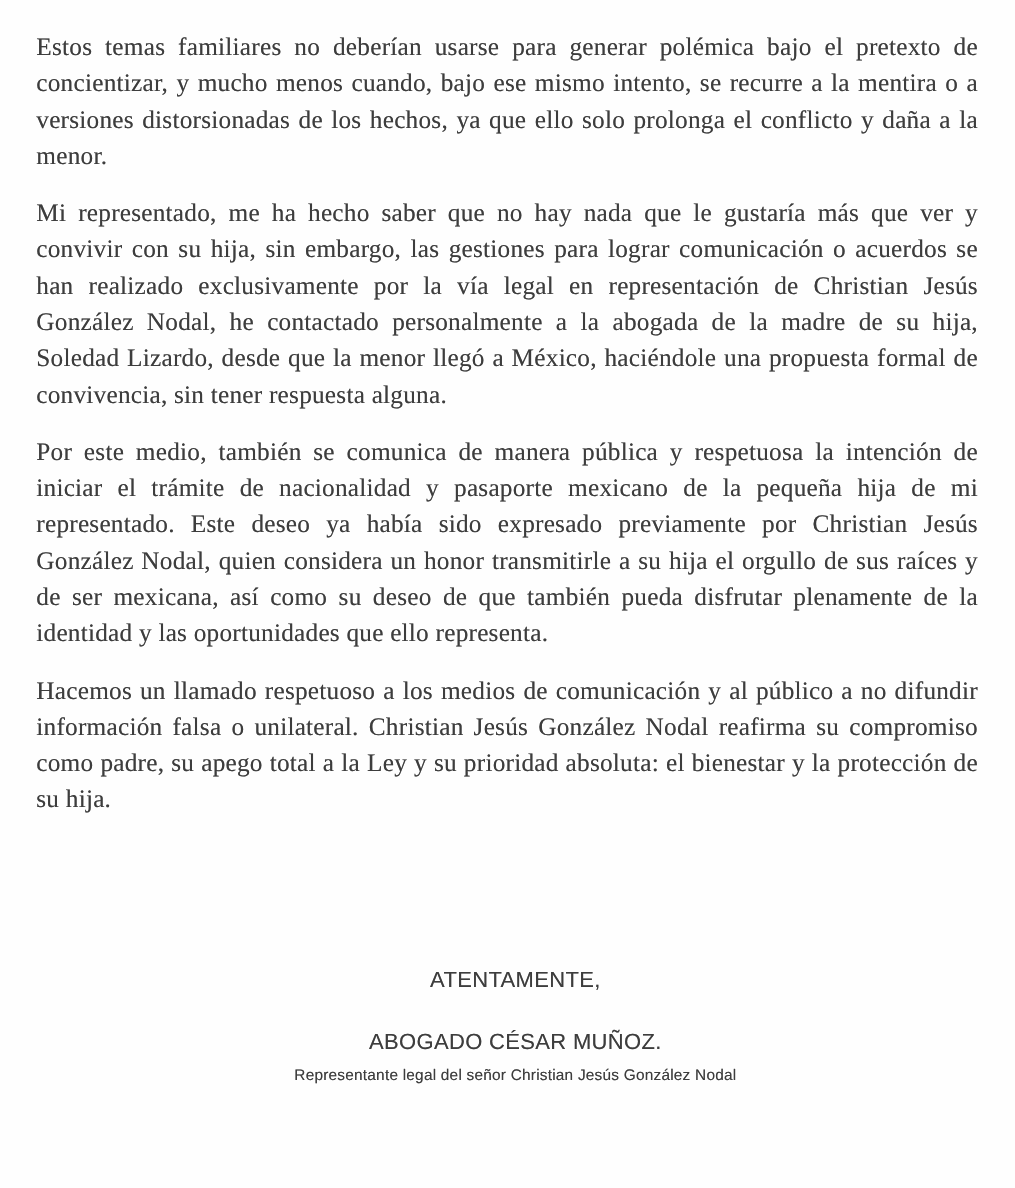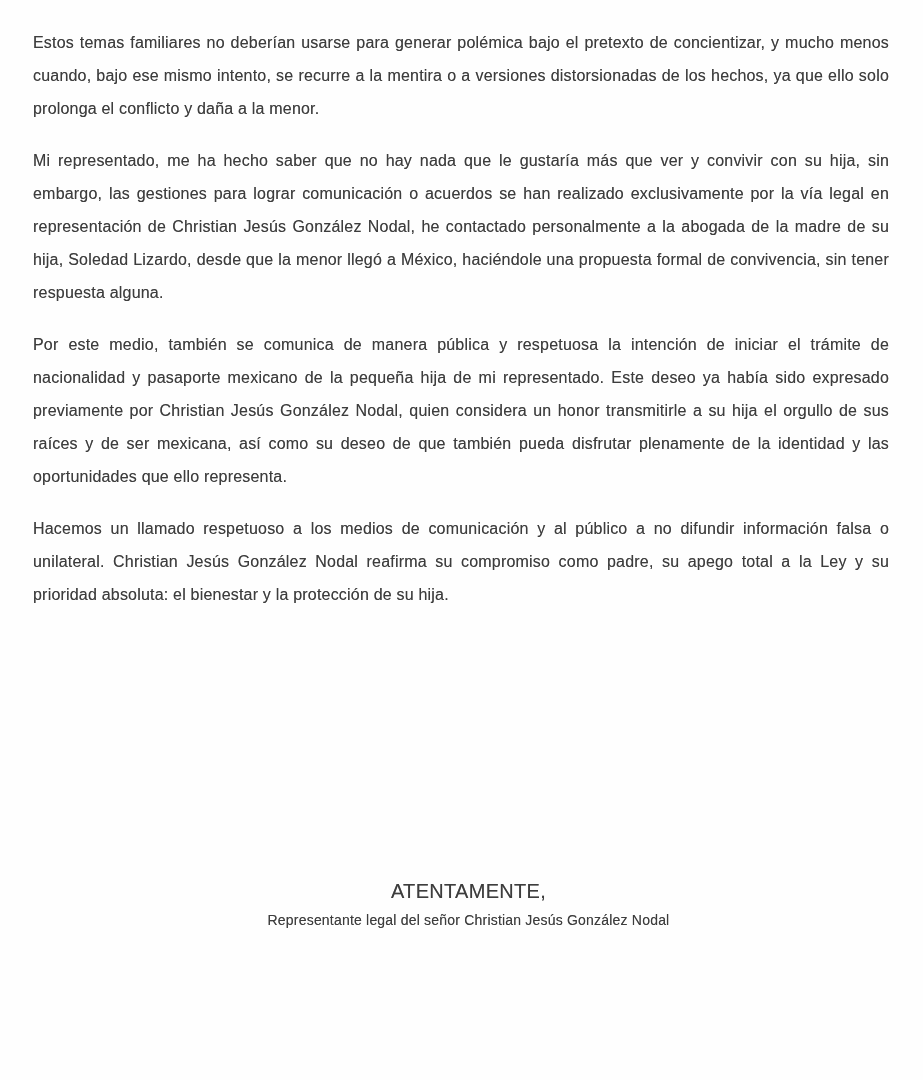--- a/index.html
+++ b/index.html
@@ -16,28 +16,29 @@
     color: #3d3d3d;
     overflow: hidden;
   }
   .body-text {
     position: absolute;
     top: 26px;
     left: 33px;
     right: 34px;
   }
   .body-text p {
-    font-size: 16px;
+    font-size: 23px;
     line-height: 33px;
     text-align: justify;
     letter-spacing: 0.2px;
     margin-bottom: 19px;
     color: #3d3d3d;
     
     text-shadow: 0 0 0.4px rgba(60,60,60,0.55);
+    font-family: Liberation Serif, serif;
   }
   .closing-block {
     position: absolute;
     left: 0;
     right: 0;
     top: 876px;
     text-align: center;
     color: #3d3d3d;
     padding-left: 14px;
   }
@@ -68,16 +69,17 @@
 
   <div class="body-text">
     <p>Estos temas familiares no deberían usarse para generar polémica bajo el pretexto de concientizar, y mucho menos cuando, bajo ese mismo intento, se recurre a la mentira o a versiones distorsionadas de los hechos, ya que ello solo prolonga el conflicto y daña a la menor.</p>
     <p>Mi representado, me ha hecho saber que no hay nada que le gustaría más que ver y convivir con su hija, sin embargo, las gestiones para lograr comunicación o acuerdos se han realizado exclusivamente por la vía legal en representación de Christian Jesús González Nodal, he contactado personalmente a la abogada de la madre de su hija, Soledad Lizardo, desde que la menor llegó a México, haciéndole una propuesta formal de convivencia, sin tener respuesta alguna.</p>
     <p>Por este medio, también se comunica de manera pública y respetuosa la intención de iniciar el trámite de nacionalidad y pasaporte mexicano de la pequeña hija de mi representado. Este deseo ya había sido expresado previamente por Christian Jesús González Nodal, quien considera un honor transmitirle a su hija el orgullo de sus raíces y de ser mexicana, así como su deseo de que también pueda disfrutar plenamente de la identidad y las oportunidades que ello representa.</p>
     <p>Hacemos un llamado respetuoso a los medios de comunicación y al público a no difundir información falsa o unilateral. Christian Jesús González Nodal reafirma su compromiso como padre, su apego total a la Ley y su prioridad absoluta: el bienestar y la protección de su hija.</p>
   </div>
 
   <div class="closing-block">
     <div class="closing-salutation">ATENTAMENTE,</div>
+    <div class="signature-name">ABOGADO CÉSAR MUÑOZ.</div>
     <div class="signature-role">Representante legal del señor Christian Jesús González Nodal</div>
   </div>
 
 </div>
 
 </body></html>

